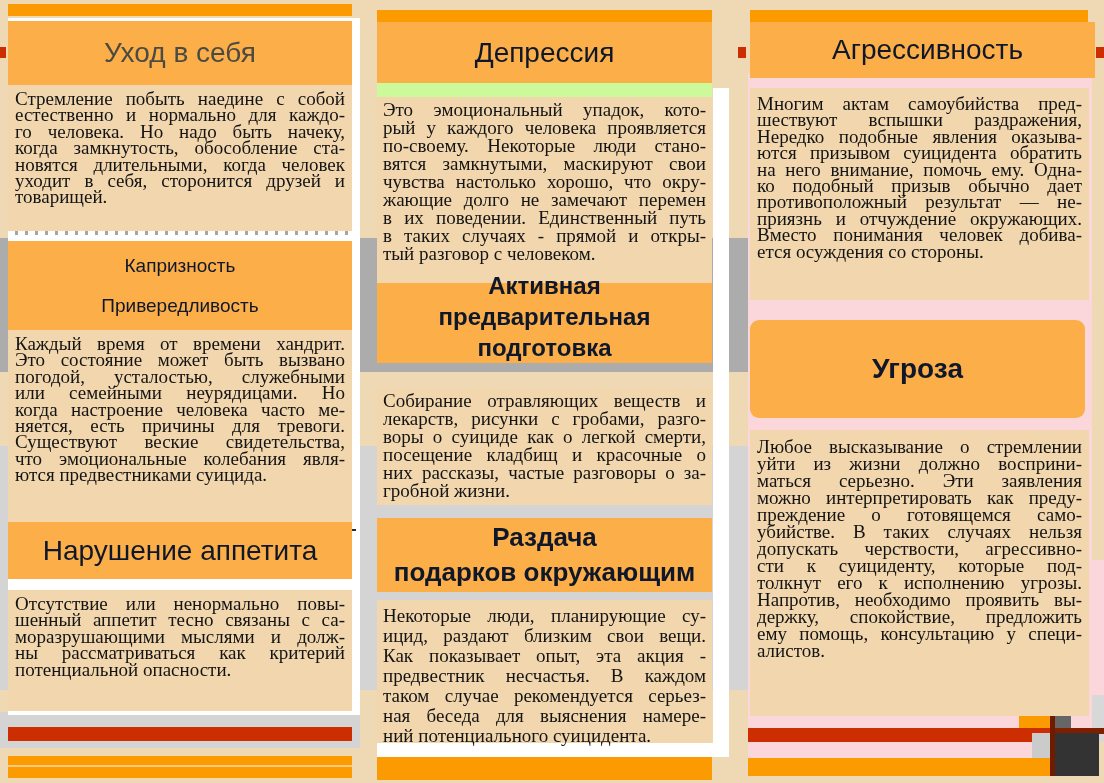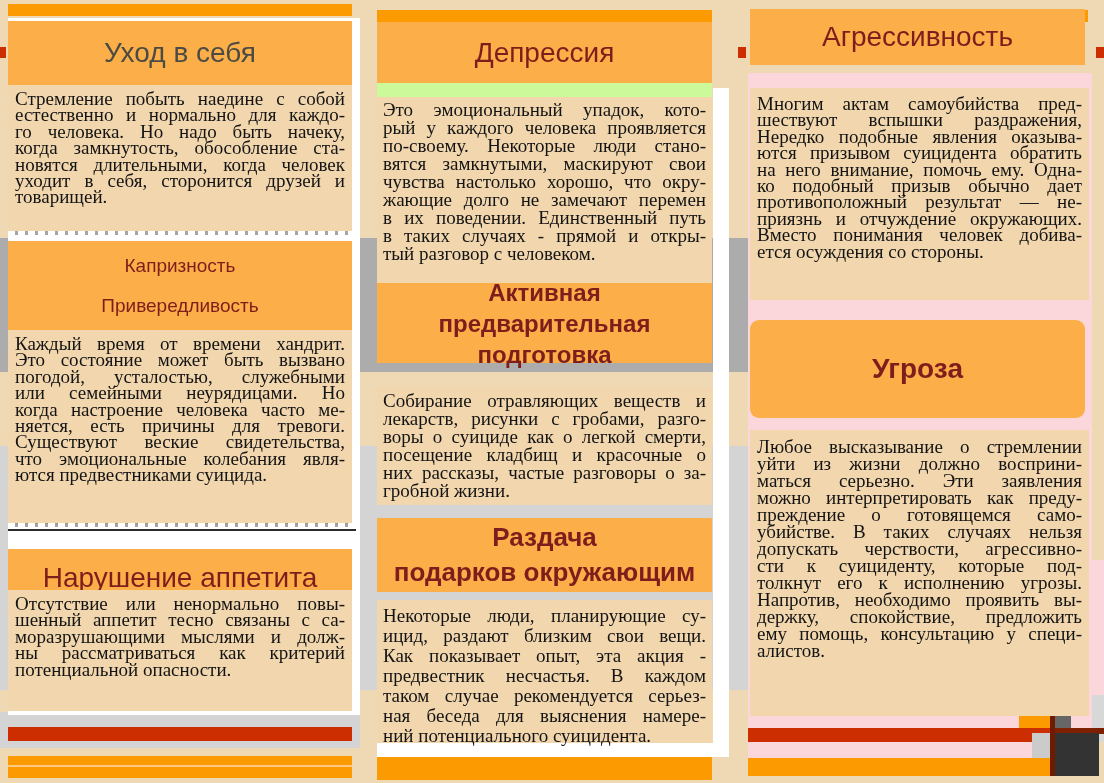--- a/index.html
+++ b/index.html
@@ -8,21 +8,21 @@
   .abs{position:absolute;}
   
   .band1{background:#ACACAC;}
   .band2{background:#D4D4D4;}
   .white{background:#FFFFFF;}
   .pinkpanel{background:#FBD7DB;}
   .graybar{background:#D8D8D8;}
   
   .strip{background:#FC9A01;}
   .hdr{background:#FCAE49;display:flex;flex-direction:column;justify-content:center;
-       font-family:"Liberation Sans",sans-serif;color:#7f1d1d;}
+       font-family:"Liberation Sans",sans-serif;color:#0f172a;}
   .hdr .tl{text-align:center;text-align-last:center;}
   .body{background:#F2D7AE;color:#141414;padding:6px 7px 12px 7px;box-sizing:border-box;}
   .body .tl{font-size:19px;line-height:16.4px;text-align:justify;text-align-last:justify;
             white-space:nowrap;white-space:normal;}
   .body .tl-last{text-align-last:left;}
   .lh18 .tl{line-height:18px;}
   .lh17 .tl{line-height:17px;}
   .lh20 .tl{line-height:20px;}
   
   .h28{font-size:28px;}
@@ -90,21 +90,21 @@
       <div class="tl">когда настроение человека часто ме-</div>
       <div class="tl">няется, есть причины для тревоги.</div>
       <div class="tl">Существуют веские свидетельства,</div>
       <div class="tl">что эмоциональные колебания явля-</div>
       <div class="tl tl-last">ются предвестниками суицида.</div>
     </div>
 
   <div class="abs dash" style="left:8px;top:523px;width:344px;"></div>
   <div class="abs rule" style="left:8px;top:529px;width:348px;height:2px;"></div>
 
-  <div class="abs hdr h28" style="left:8px;top:549px;width:344px;height:57px;">
+  <div class="abs hdr h28" style="left:8px;top:522px;width:344px;height:57px;">
       <div class="tl tl-last">Нарушение аппетита</div>
     </div>
   <div class="abs body" style="left:8px;top:590px;width:344px;height:121px;">
       <div class="tl">Отсутствие или ненормально повы-</div>
       <div class="tl">шенный аппетит тесно связаны с са-</div>
       <div class="tl">моразрушающими мыслями и долж-</div>
       <div class="tl">ны рассматриваться как критерий</div>
       <div class="tl tl-last">потенциальной опасности.</div>
     </div>
 
@@ -123,21 +123,21 @@
       <div class="tl">рый у каждого человека проявляется</div>
       <div class="tl">по-своему. Некоторые люди стано-</div>
       <div class="tl">вятся замкнутыми, маскируют свои</div>
       <div class="tl">чувства настолько хорошо, что окру-</div>
       <div class="tl">жающие долго не замечают перемен</div>
       <div class="tl">в их поведении. Единственный путь</div>
       <div class="tl">в таких случаях - прямой и откры-</div>
       <div class="tl tl-last">тый разговор с человеком.</div>
     </div>
 
-  <div class="abs hdr h24b" style="left:377px;top:283px;width:335px;height:80px;">
+  <div class="abs hdr h24b" style="left:377px;top:283px;width:335px;height:80px;justify-content:flex-end;">
       <div class="tl">Активная</div>
       <div class="tl">предварительная</div>
       <div class="tl tl-last">подготовка</div>
     </div>
   <div class="abs body lh18" style="left:377px;top:388px;width:335px;height:117px;padding:4px 6px 0 6px;">
       <div class="tl">Собирание отравляющих веществ и</div>
       <div class="tl">лекарств, рисунки с гробами, разго-</div>
       <div class="tl">воры о суициде как о легкой смерти,</div>
       <div class="tl">посещение кладбищ и красочные о</div>
       <div class="tl">них рассказы, частые разговоры о за-</div>
@@ -155,21 +155,21 @@
       <div class="tl">предвестник несчастья. В каждом</div>
       <div class="tl">таком случае рекомендуется серьез-</div>
       <div class="tl">ная беседа для выяснения намере-</div>
       <div class="tl tl-last">ний потенциального суицидента.</div>
     </div>
 
   <div class="abs orangebar" style="left:377px;top:757px;width:335px;height:23px;"></div>
 
   <div class="abs strip" style="left:750px;top:10px;width:338px;height:12px;"></div>
 
-  <div class="abs hdr h28" style="left:750px;top:9px;width:335px;height:56px;">
+  <div class="abs hdr h28" style="left:750px;top:22px;width:335px;height:56px;padding-left:10px;">
       <div class="tl tl-last">Агрессивность</div>
     </div>
   <div class="abs body" style="left:750px;top:88px;width:339px;height:212px;padding-top:8px;">
       <div class="tl">Многим актам самоубийства пред-</div>
       <div class="tl">шествуют вспышки раздражения,</div>
       <div class="tl">Нередко подобные явления оказыва-</div>
       <div class="tl">ются призывом суицидента обратить</div>
       <div class="tl">на него внимание, помочь ему. Одна-</div>
       <div class="tl">ко подобный призыв обычно дает</div>
       <div class="tl">противоположный результат — не-</div>

